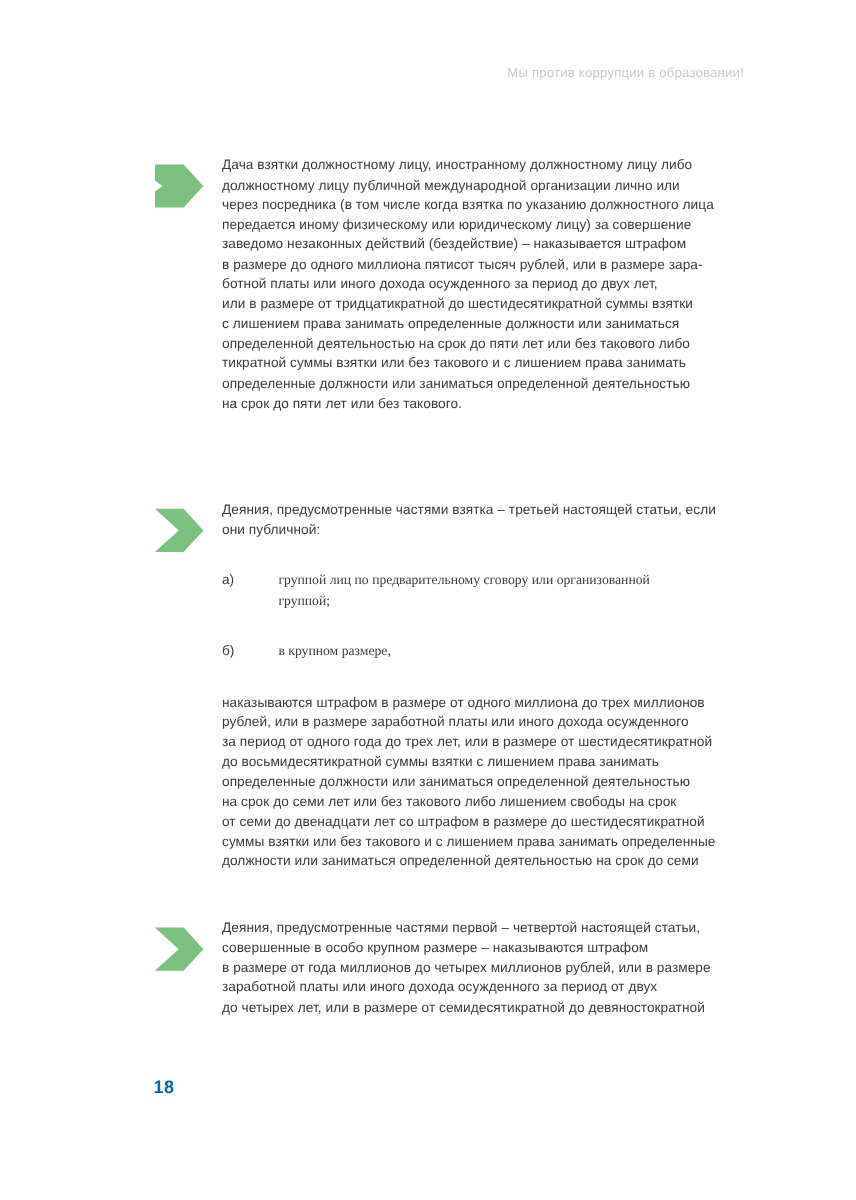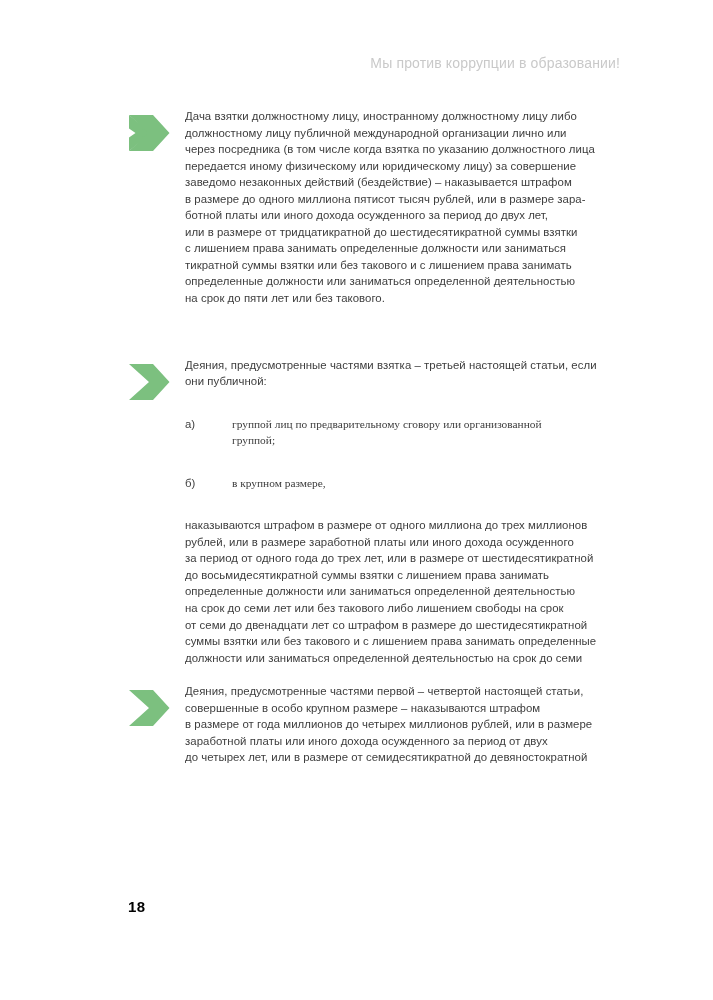--- a/index.html
+++ b/index.html
@@ -21,38 +21,39 @@
     box-sizing: border-box;
   }
 
   
   .running-head {
     position: absolute;
     top: 55px;
     left: 90px;
     right: 93px;
     text-align: right;
-    font-size: 14px;
+    font-size: 11px;
     letter-spacing: 0.15px;
     color: #c9c9c9;
     white-space: nowrap;
   }
 
   
   .content {
     position: absolute;
     top: 108px;
     left: 129px;
     width: 500px;
   }
 
   
   .block {
     position: relative;
     display: block;
+    margin-top: 22px;
   }
 
   .arrow-marker {
     position: absolute;
     left: 0;
     top: 6px;
     width: 42px;
     height: 38px;
     line-height: 0;
   }
@@ -99,21 +100,21 @@
   .gap-md { height: 26px; }
   .gap-xl { height: 50px; }
 
   
   .folio {
     position: absolute;
     left: 128px;
     top: 898px;
     font-size: 15px;
     font-weight: 600;
-    color: #000000;
+    color: #0369a1;
     letter-spacing: 0.3px;
   }
 </style>
 </head>
 <body>
 
 <div class="page">
 
   <div class="running-head">Мы против коррупции в образовании!</div>
 
@@ -131,20 +132,21 @@
         <p class="para">
           <span class="ln">Дача взятки должностному лицу, иностранному должностному лицу либо</span>
           <span class="ln">должностному лицу публичной международной организации лично или</span>
           <span class="ln">через посредника (в том числе когда взятка по указанию должностного лица</span>
           <span class="ln">передается иному физическому или юридическому лицу) за совершение</span>
           <span class="ln">заведомо незаконных действий (бездействие) – наказывается штрафом</span>
           <span class="ln">в размере до одного миллиона пятисот тысяч рублей, или в размере зара-</span>
           <span class="ln">ботной платы или иного дохода осужденного за период до двух лет,</span>
           <span class="ln">или в размере от тридцатикратной до шестидесятикратной суммы взятки</span>
           <span class="ln">с лишением права занимать определенные должности или заниматься</span>
+          <span class="ln">определенной деятельностью на срок до пяти лет или без такового либо</span>
           <span class="ln">тикратной суммы взятки или без такового и с лишением права занимать</span>
           <span class="ln">определенные должности или заниматься определенной деятельностью</span>
           <span class="ln">на срок до пяти лет или без такового.</span>
         </p>
       </div>
     </section>
 
     <div class="gap-xl"></div>
 
     <section class="block">

